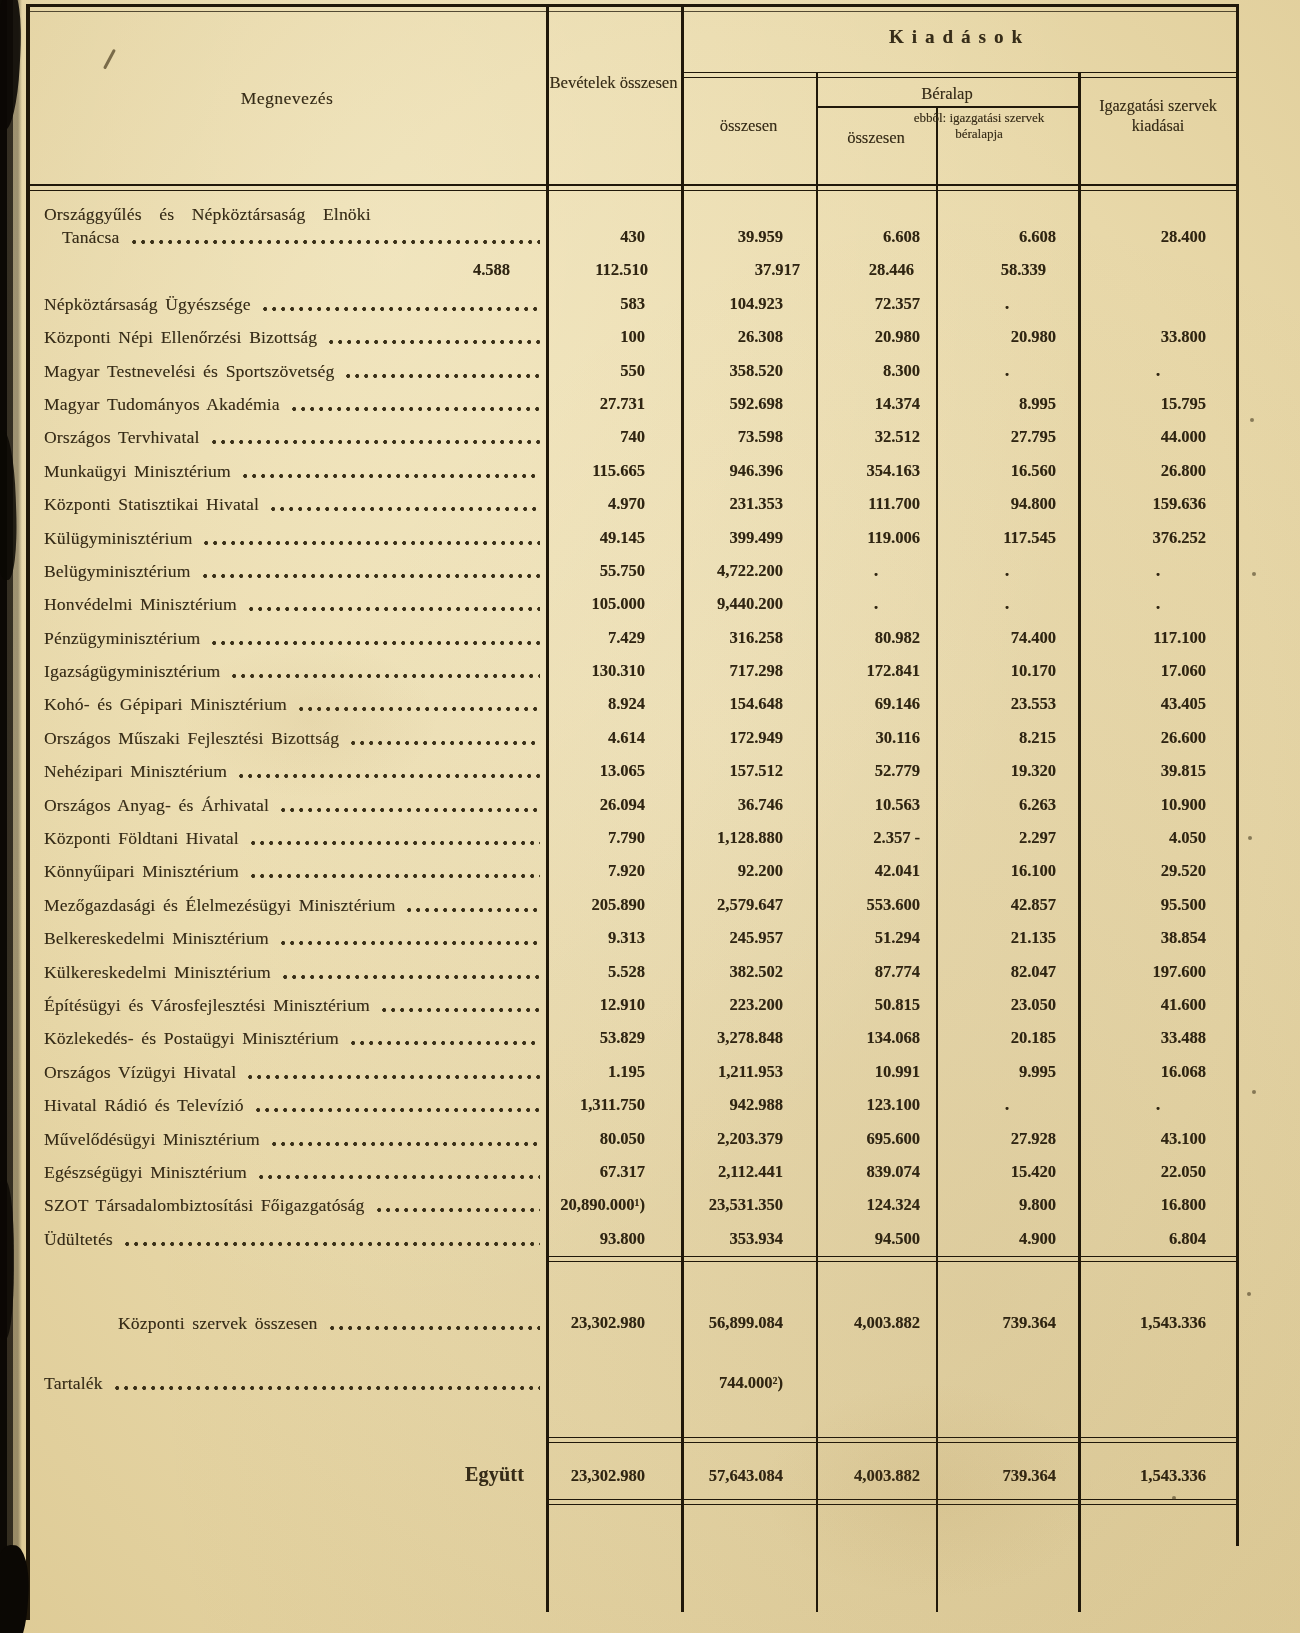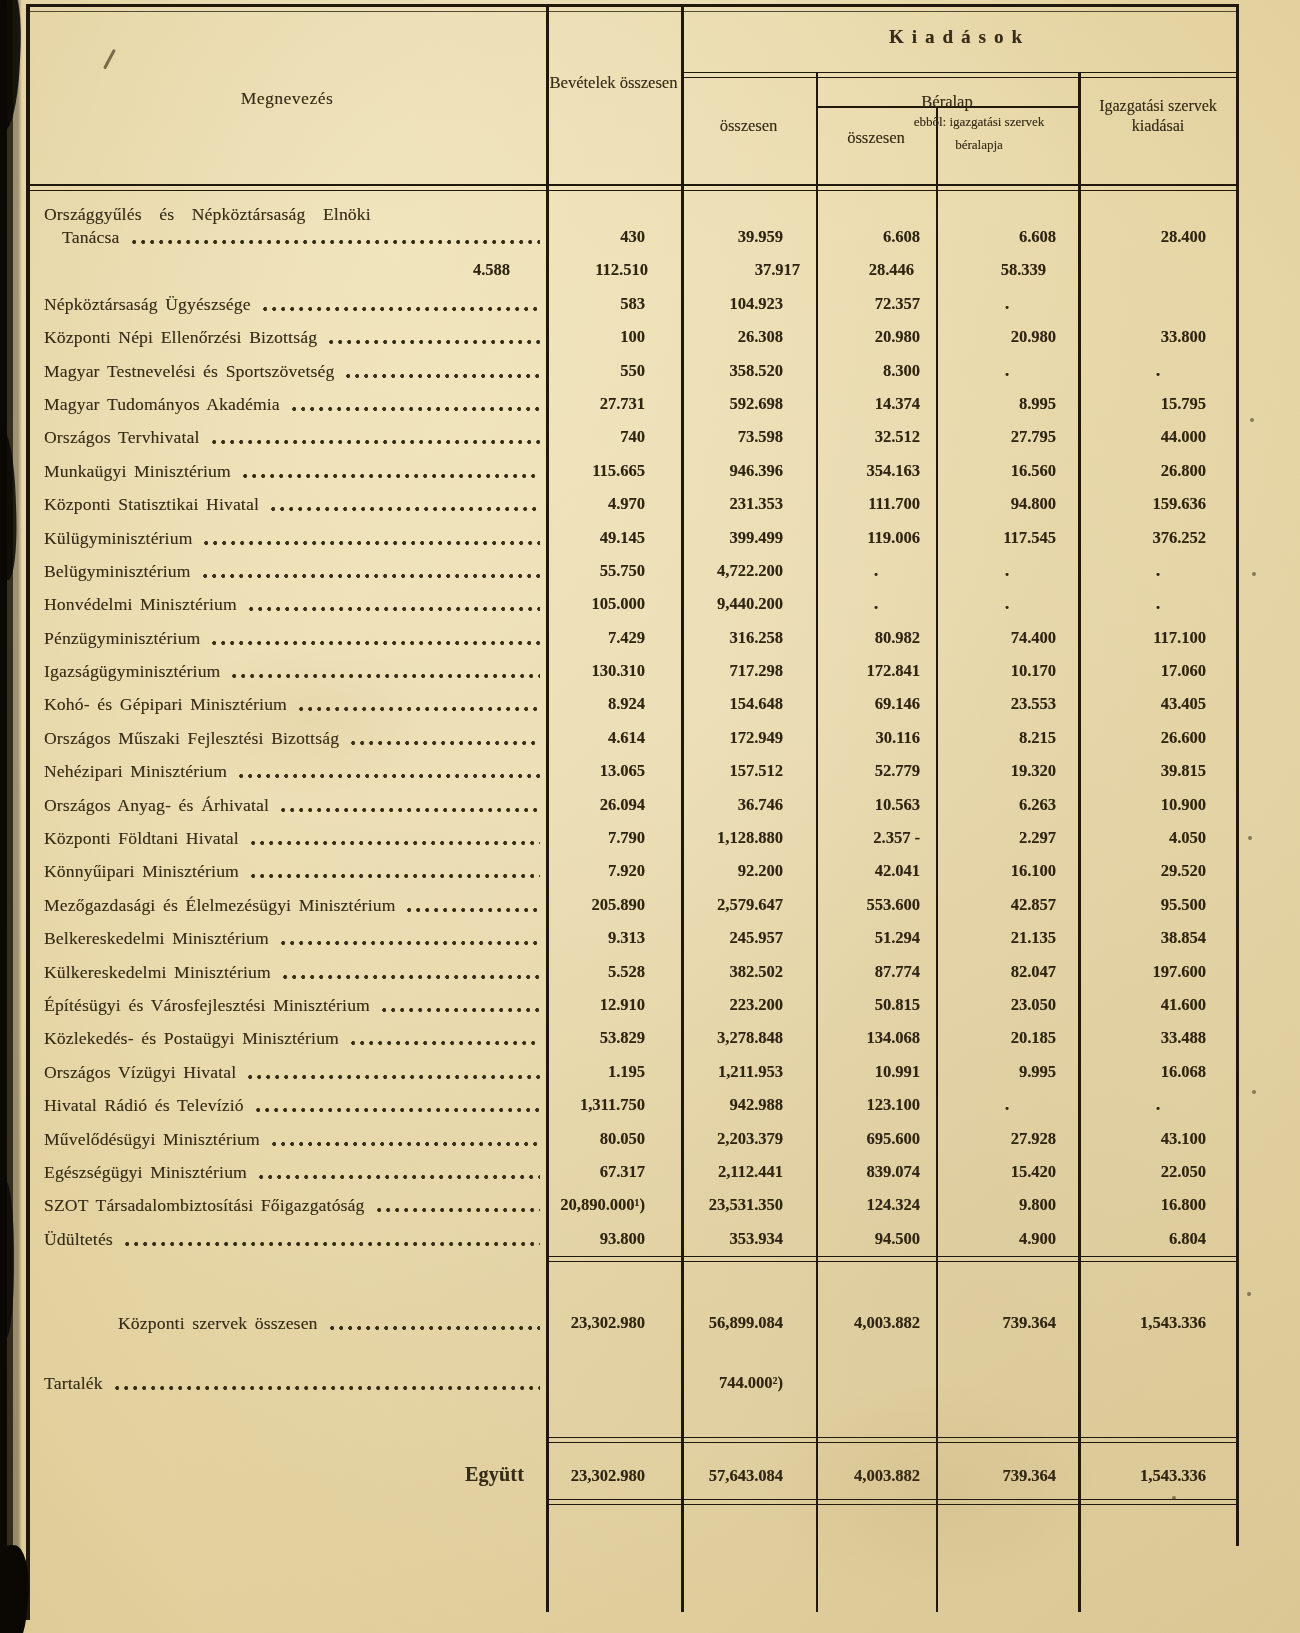--- a/index.html
+++ b/index.html
@@ -20,23 +20,23 @@
   .dline { position:absolute; box-sizing:border-box; background:transparent;
            border-top:2px solid #20180a; border-bottom:1.6px solid #20180a; height:7px; }
   .dline.thin { border-top-width:1.8px; border-bottom-width:1.4px; height:6px; }
 
   
   .hdr { position:absolute; text-align:center; }
   .hdr-megnevezes { left:28px; top:88px; width:518px; font-size:17.5px; letter-spacing:.5px; }
   .hdr-bevetelek  { left:546px; top:72px; width:135px; font-size:16.5px; line-height:21px; }
   .hdr-kiadasok   { left:681px; top:26px; width:557px; font-size:19px; font-weight:bold; letter-spacing:8px; }
   .hdr-k-ossz     { left:681px; top:116px; width:135px; font-size:16.5px; }
-  .hdr-beralap    { left:816px; top:84px;  width:262px; font-size:16.5px;margin-top:8px; }
+  .hdr-beralap    { left:816px; top:84px;  width:262px; font-size:16.5px; }
   .hdr-b-ossz     { left:816px; top:128px; width:120px; font-size:16.5px; }
-  .hdr-ebbol      { left:908px; top:110px; width:142px; font-size:13px; line-height:23px; }
+  .hdr-ebbol      { left:908px; top:110px; width:142px; font-size:13px; line-height:16px; }
   .hdr-igazg      { left:1080px; top:96px; width:156px; font-size:16px; line-height:20px; }
 
   
   .tbody { position:absolute; left:28px; top:204px; width:1210px; }
   .row  { display:grid; grid-template-columns:518px 135px 135px 120px 142px 160px;
           align-items:end; height:33.4px; }
   .row.two-line { height:48px; }
   .nline1 { padding-left:16px; font-size:17.5px; word-spacing:13px; letter-spacing:.2px;
             position:relative; top:-2px; white-space:nowrap; }
   .ncell  { overflow:hidden; }

